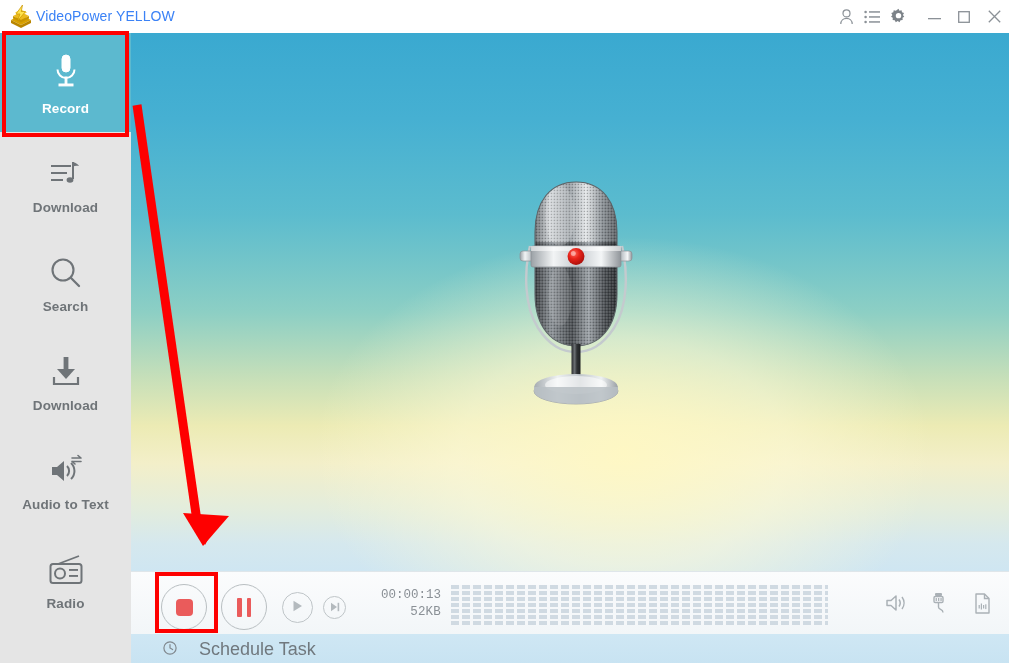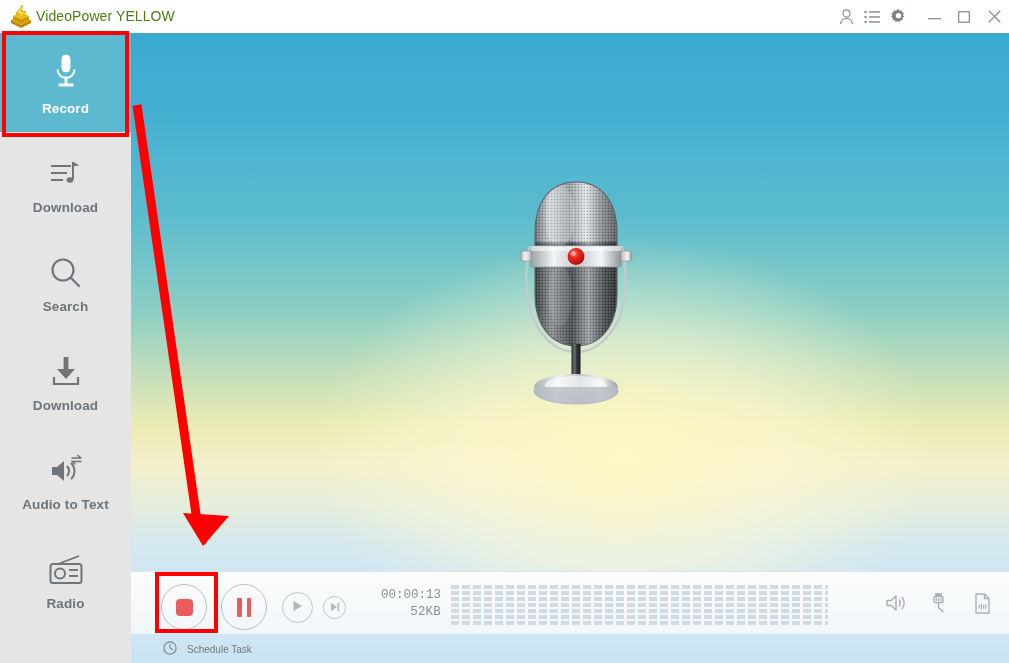--- a/index.html
+++ b/index.html
@@ -12,21 +12,21 @@
   #app{ position:relative; width:1009px; height:663px; overflow:hidden; background:#fff; }
 
   
   .titlebar{
     position:absolute; left:0; top:0; width:1009px; height:33px;
     background:#ffffff; display:flex; align-items:center;
   }
   .app-logo{ position:absolute; left:8px; top:5px; width:26px; height:23px; }
   .app-title{
     position:absolute; left:36px; top:8px;
-    font-size:14px; color:#4d7c0f; letter-spacing:.1px;
+    font-size:14px; color:#3b82f6; letter-spacing:.1px;
     white-space:nowrap;
   }
   .win-controls{
     position:absolute; right:0; top:0; height:33px;
     display:flex; align-items:center;
   }
   .wc{
     width:26px; height:33px; display:flex; align-items:center; justify-content:center;
     color:#8b9197;
   }
@@ -141,22 +141,22 @@
   }
   .right-icons > span{ display:flex; align-items:center; justify-content:center; width:26px; height:26px; }
 
   
   .schedule{
     position:absolute; left:0; top:62px; width:878px; height:30px;
     background:linear-gradient(to bottom,#cfe7f4,#c8e3f2);
     display:flex; align-items:center;
   }
   .schedule .sch-inner{
-    display:flex; align-items:center; gap:10px; margin-left:32px;
-    color:#70787e; font-size:10px;
+    display:flex; align-items:center; gap:22px; margin-left:32px;
+    color:#70787e; font-size:18px;
   }
 
   
   .anno-box{
     position:absolute; border:4px solid #fe0000; pointer-events:none;
   }
   #anno-record{ left:2px; top:31px; width:127px; height:106px; }
   #anno-stop{ left:155px; top:572px; width:63px; height:61px; }
   .anno-arrow{ position:absolute; left:131px; top:33px; pointer-events:none; }
 </style>

